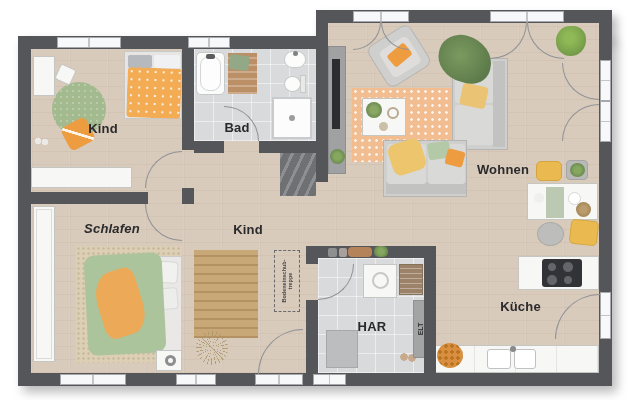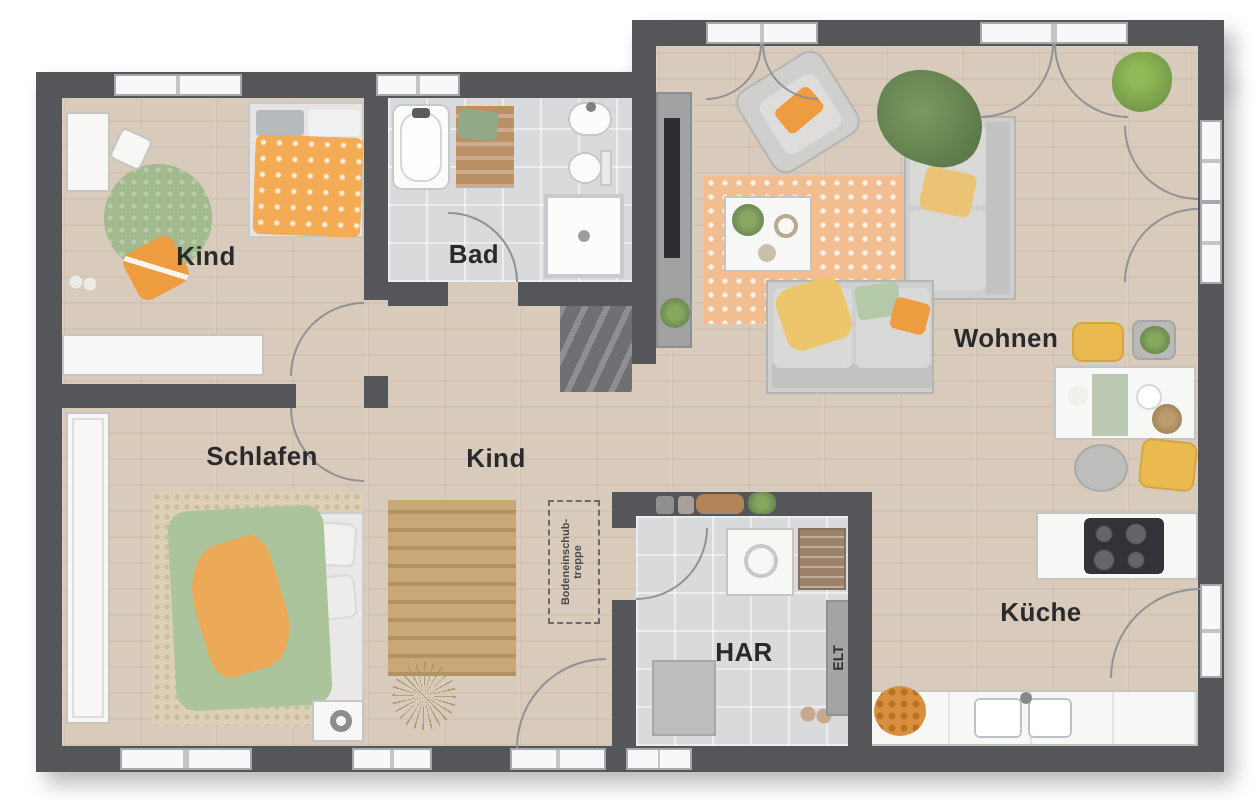--- a/index.html
+++ b/index.html
@@ -222,18 +222,18 @@
   <div class="abs arc arc-br" style="left:353px;top:22px;width:28px;height:28px;"></div>
   <div class="abs arc arc-bl" style="left:381px;top:22px;width:28px;height:28px;"></div>
   <div class="abs arc arc-br" style="left:490px;top:22px;width:37px;height:37px;"></div>
   <div class="abs arc arc-bl" style="left:527px;top:22px;width:37px;height:37px;"></div>
   <div class="abs arc arc-bl" style="left:562px;top:63px;width:37px;height:37px;"></div>
   <div class="abs arc arc-tl" style="left:562px;top:104px;width:37px;height:37px;"></div>
 
   <div class="abs rlabel" style="left:103px;top:128px;">Kind</div>
   <div class="abs rlabel" style="left:237px;top:127px;">Bad</div>
   <div class="abs rlabel" style="left:503px;top:169px;">Wohnen</div>
-  <div class="abs rlabel" style="left:131px;top:228px;">Schlafen</div>
+  <div class="abs rlabel" style="left:112px;top:228px;font-style:italic;">Schlafen</div>
   <div class="abs rlabel" style="left:248px;top:229px;">Kind</div>
   <div class="abs rlabel" style="left:372px;top:326px;">HAR</div>
   <div class="abs rlabel" style="left:501px;top:306px;padding-left:39px;">Küche</div>
 
 </div>
 
 </body></html>

